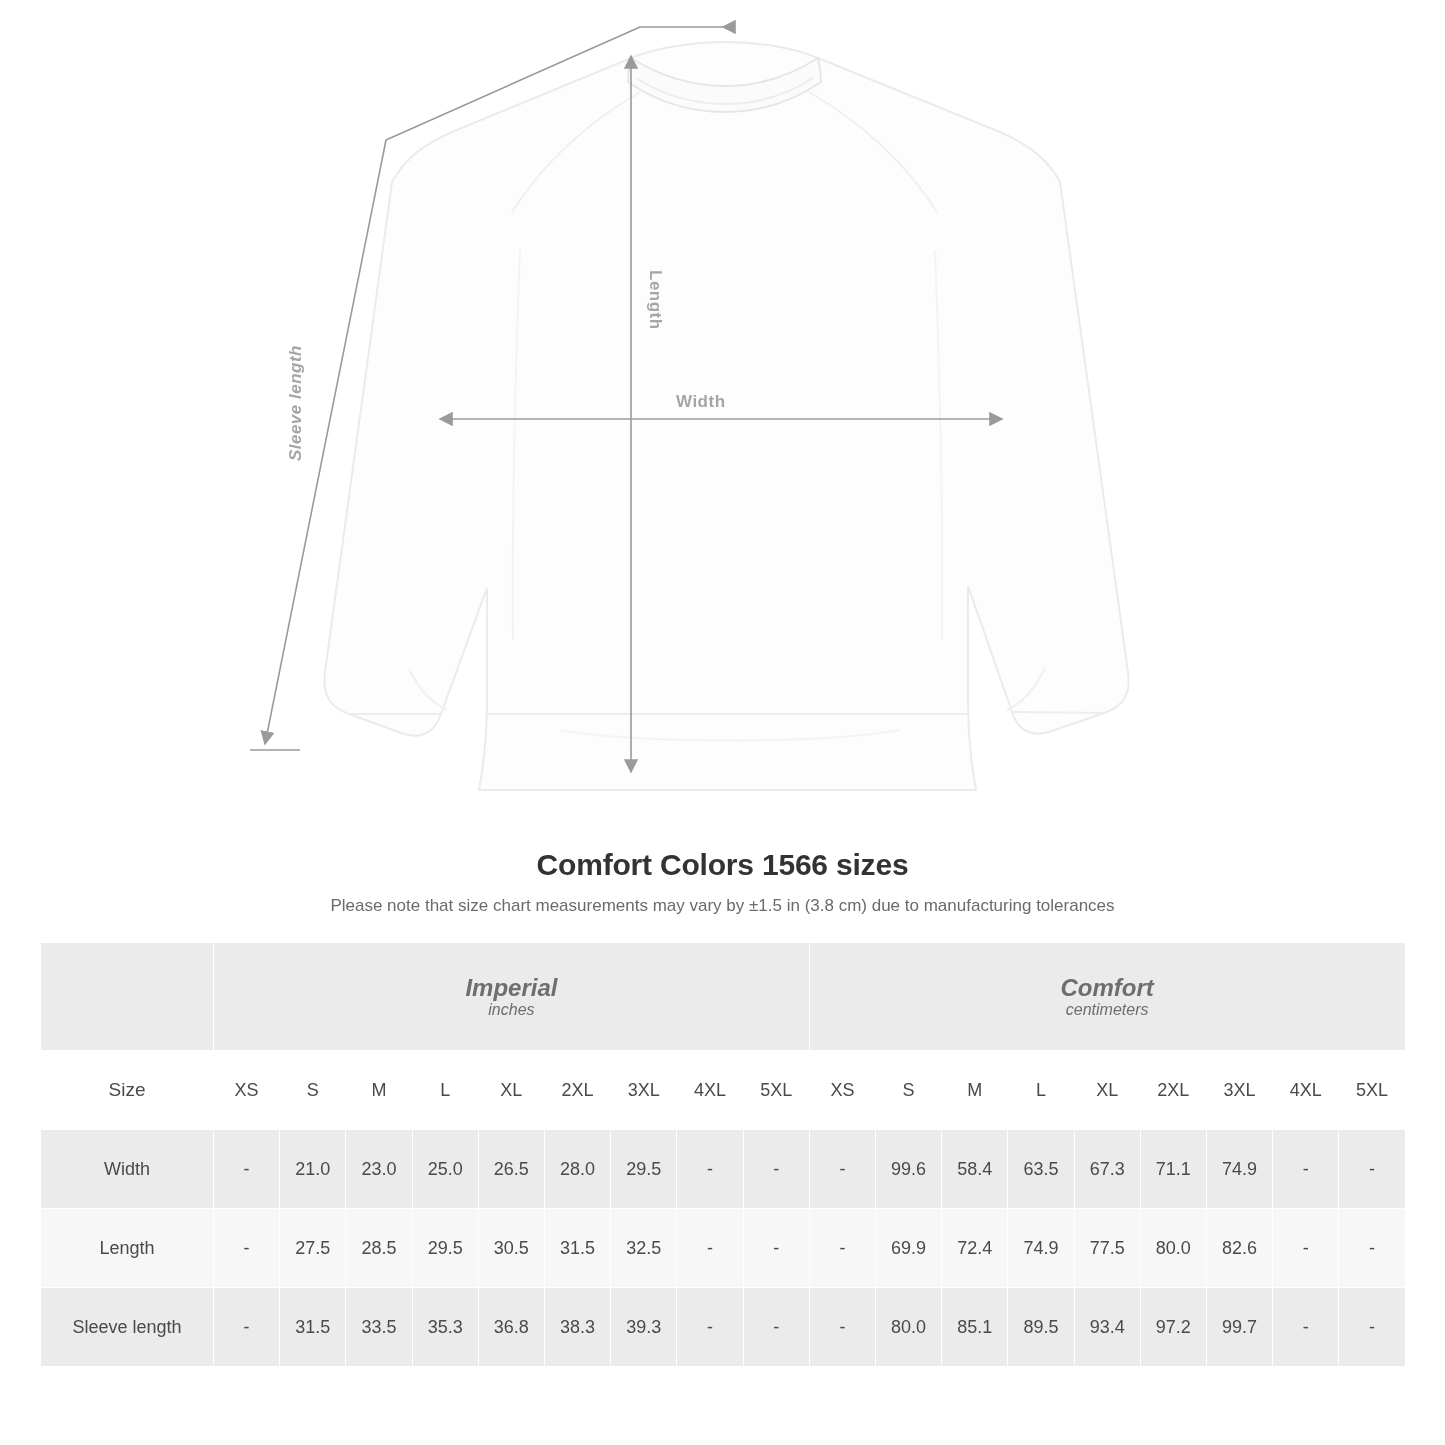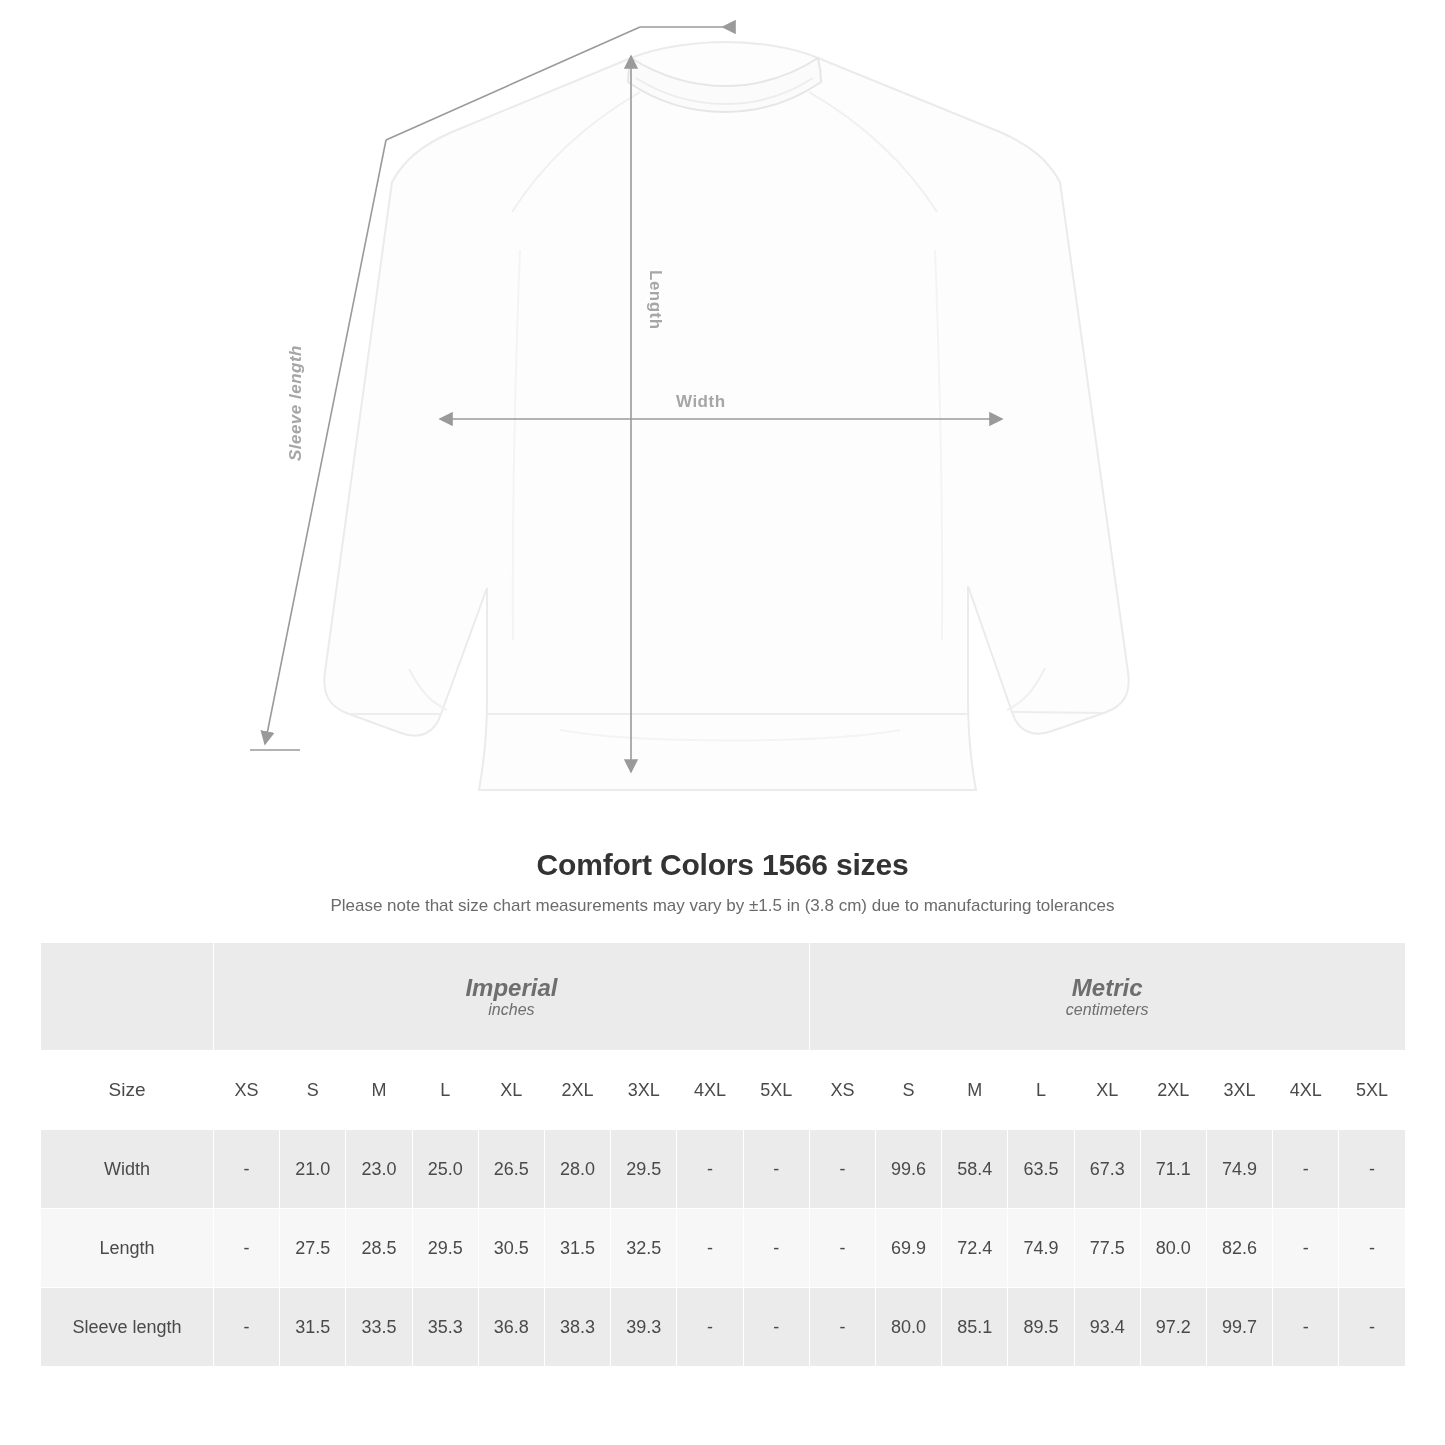--- a/index.html
+++ b/index.html
@@ -247,21 +247,21 @@
           <col class="c-cell">
       </colgroup>
       <tbody>
         <tr class="unit-head">
           <td></td>
           <td colspan="9">
             <div class="unit-title">Imperial</div>
             <div class="unit-sub">inches</div>
           </td>
           <td colspan="9">
-            <div class="unit-title">Metric</div>
+            <div class="unit-title">Comfort</div>
             <div class="unit-sub">centimeters</div>
           </td>
         </tr>
 
         <tr class="hdr-row">
           <td class="rowlabel">Size</td>
           <td>XS</td>
           <td>S</td>
           <td>M</td>
           <td>L</td>

